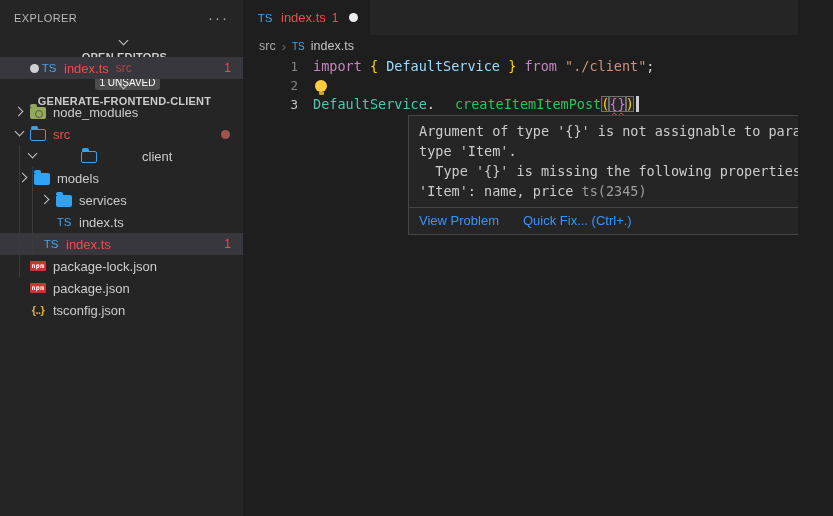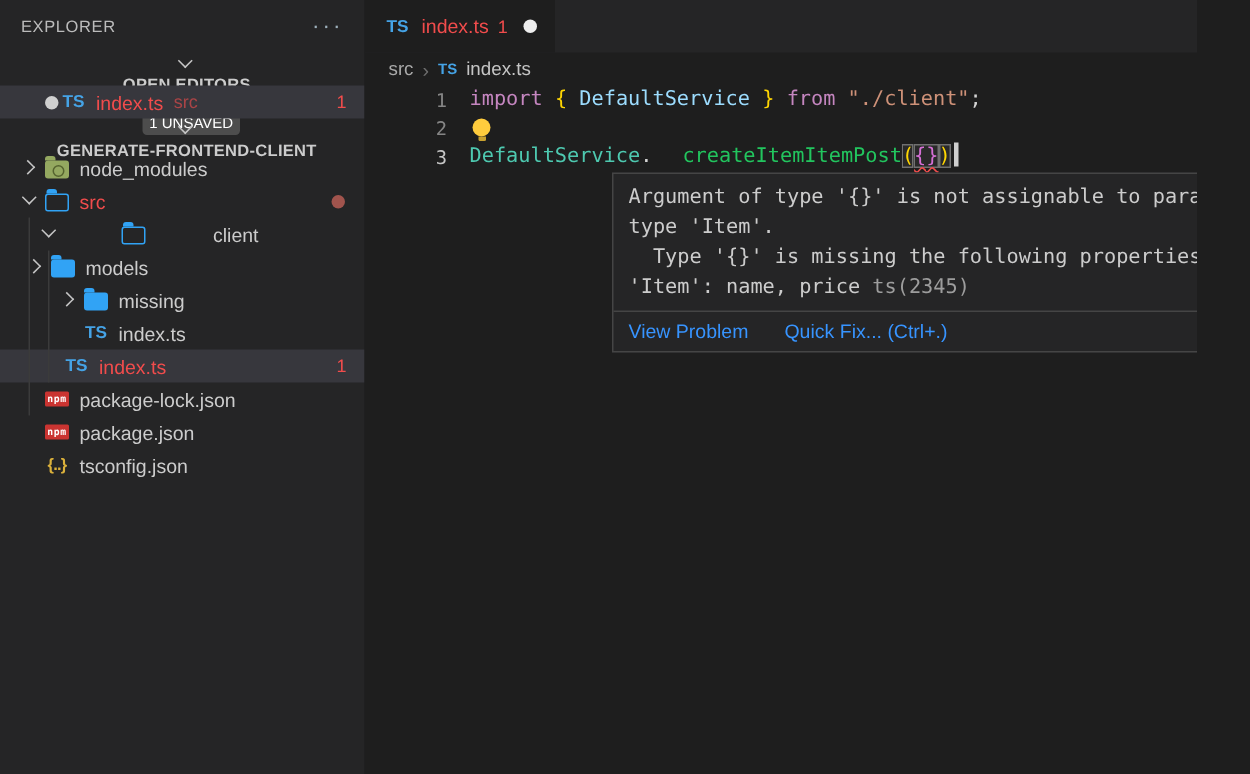--- a/index.html
+++ b/index.html
@@ -28,21 +28,21 @@
   .dirty-dot { width:9px; height:9px; border-radius:50%; background:#d0d0d0; flex:none; }
   .mod-dot { position:absolute; right:13px; width:9px; height:9px; border-radius:50%;
              background:var(--dot-folder); }
   .tw { width:16px; height:16px; flex:none; position:relative; }
   .tw::before { content:""; position:absolute; left:4px; top:4px; width:6px; height:6px;
                 border-right:1.4px solid #c5c5c5; border-bottom:1.4px solid #c5c5c5; }
   .tw.collapsed::before { transform:rotate(-45deg); left:3px; }
   .tw.expanded::before  { transform:rotate(45deg); top:2px; }
   .tw.none::before { display:none; }
   .ic { width:20px; height:16px; flex:none; display:flex; align-items:center; justify-content:center; }
-  .ts-glyph { font-weight:bold; font-size:11.5px; color:var(--ts-blue); font-family:"Liberation Sans",sans-serif; }
+  .ts-glyph { font-weight:normal; font-size:11.5px; color:var(--ts-blue); font-family:"Liberation Sans",sans-serif; }
   .folder { width:16px; height:12px; border-radius:2px; position:relative; background:var(--folder-blue); margin-top:2px; }
   .folder::before { content:""; position:absolute; top:-3px; left:0; width:7px; height:3px;
                     border-radius:2px 2px 0 0; background:var(--folder-blue); }
   .folder.open { background:transparent; border:1.5px solid var(--folder-blue); }
   .folder.open::before { top:-4px; height:3px; }
   .folder.green { background:var(--folder-green); }
   .folder.green::before { background:var(--folder-green); }
   .folder.green::after { content:""; position:absolute; left:5px; top:3px; width:6px; height:6px;
                          border:1px solid #55632f; border-radius:50%; }
   .npm-glyph { background:var(--npm-red); color:#fff; font-weight:bold; font-size:6.5px;
@@ -157,21 +157,21 @@
           <span class="ic">
             <span class="folder"></span>
           </span>
           <span class="label">models</span>
         </div>
         <div class="row" style="padding-left: 38px;">
           <span class="tw collapsed"></span>
           <span class="ic">
             <span class="folder"></span>
           </span>
-          <span class="label">missing</span>
+          <span class="label">services</span>
         </div>
         <div class="row" style="padding-left: 38px;">
           <span class="tw none"></span>
           <span class="ic">
             <span class="ts-glyph">TS</span>
           </span>
           <span class="label">index.ts</span>
         </div>
         <div class="row selected" style="padding-left: 25px;">
           <span class="tw none"></span>

